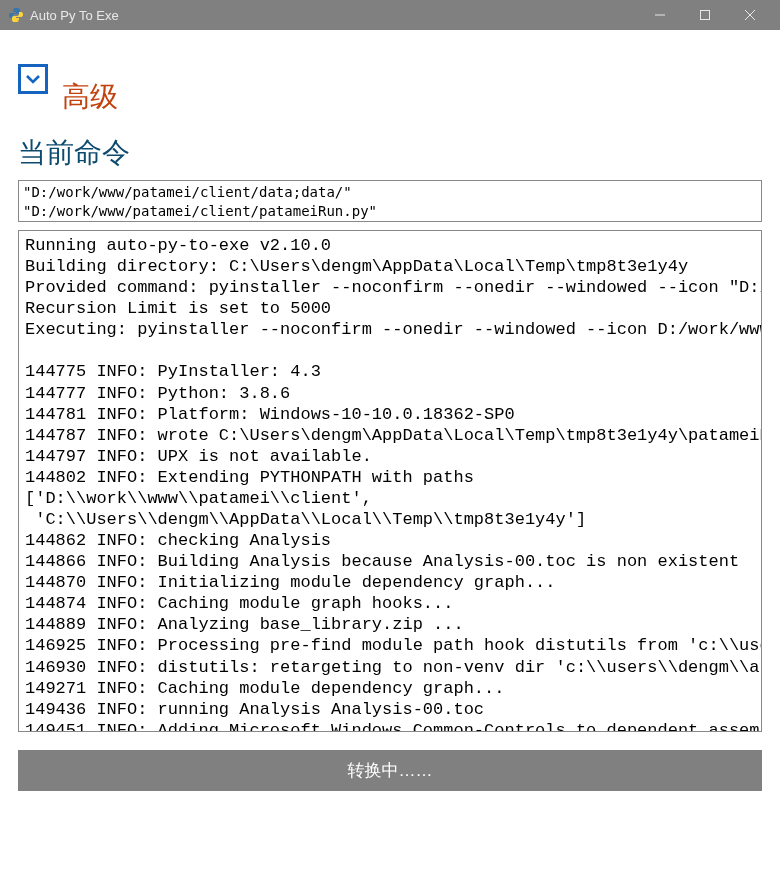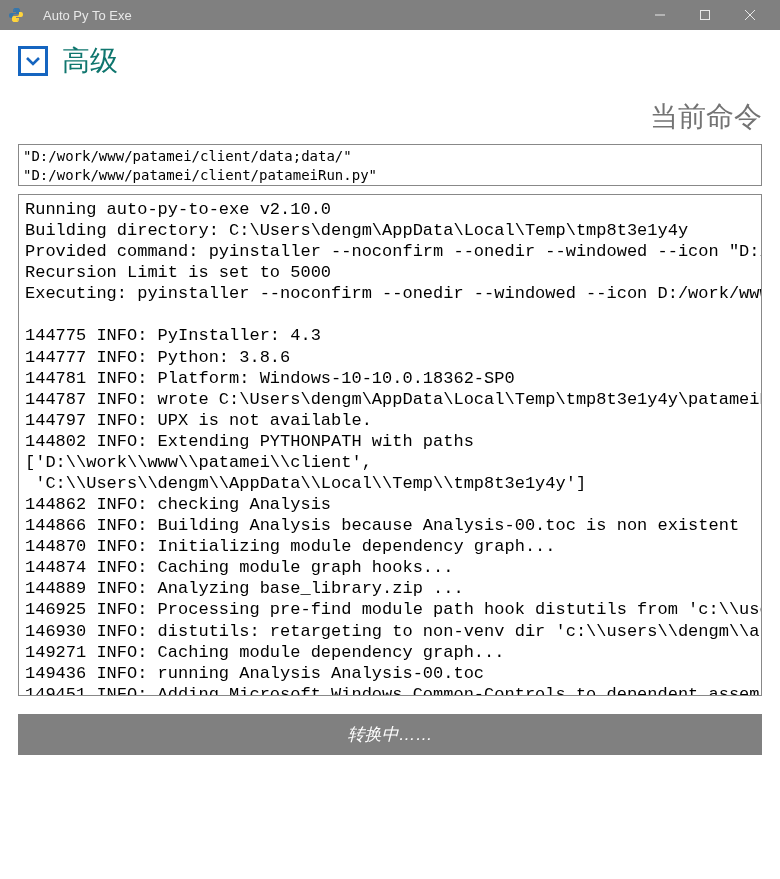--- a/index.html
+++ b/index.html
@@ -15,21 +15,20 @@
       background: #fff;
     }
     .titlebar {
       background: #808080;
       color: #e8e8e8;
       height: 30px;
       display: flex;
       align-items: center;
       padding: 0 8px;
       font-size: 13px;
-      gap: 13px;
     }
     .titlebar-icon {
       width: 16px;
       height: 16px;
       margin-right: 6px;
       display: inline-flex;
       align-items: center;
       justify-content: center;
     }
     .titlebar-title {
@@ -67,27 +66,27 @@
       display: flex;
       align-items: center;
       justify-content: center;
     }
     .collapse-icon svg {
       width: 18px;
       height: 18px;
     }
     .collapse-label {
       font-size: 28px;
-      color: #0f766e;
+      color: #c2410c;
+      margin-top: 36px;
     }
     .section-heading {
       font-size: 28px;
-      color: #737373;
+      color: #0c4a6e;
       margin: 12px 0 8px 0;
-      text-align: right;
     }
     .command-box {
       border: 1px solid #888;
       width: 100%;
       height: 42px;
       font-family: "SimSun", monospace;
       font-size: 14px;
       padding: 2px 4px;
       resize: none;
       overflow-y: scroll;
@@ -111,21 +110,20 @@
       height: 41px;
       background: #808080;
       color: #fff;
       border: none;
       font-size: 17px;
       margin-top: 18px;
       display: flex;
       align-items: center;
       justify-content: center;
       font-family: "Microsoft YaHei", sans-serif;
-      font-style: italic;
     }
   </style>
 </head>
 <body>
 
 <div class="titlebar">
   <span class="titlebar-icon">
     <svg viewBox="0 0 16 16">
       <path fill="#3776ab" d="M7.5 1C5 1 5 3 5 3v2h3v1H3S1 6 1 8.5 3 11 3 11h2V9s0-2 2-2h3s2 0 2-2V3s0-2-2.5-2zM6 2.5a.5.5 0 110 1 .5.5 0 010-1z"></path>
       <path fill="#ffd43b" d="M8.5 15c2.5 0 2.5-2 2.5-2v-2H8v-1h5s2 0 2-2.5S13 5 13 5h-2v2s0 2-2 2H6s-2 0-2 2v2s0 2 2.5 2zM10 13.5a.5.5 0 110-1 .5.5 0 010 1z"></path>

